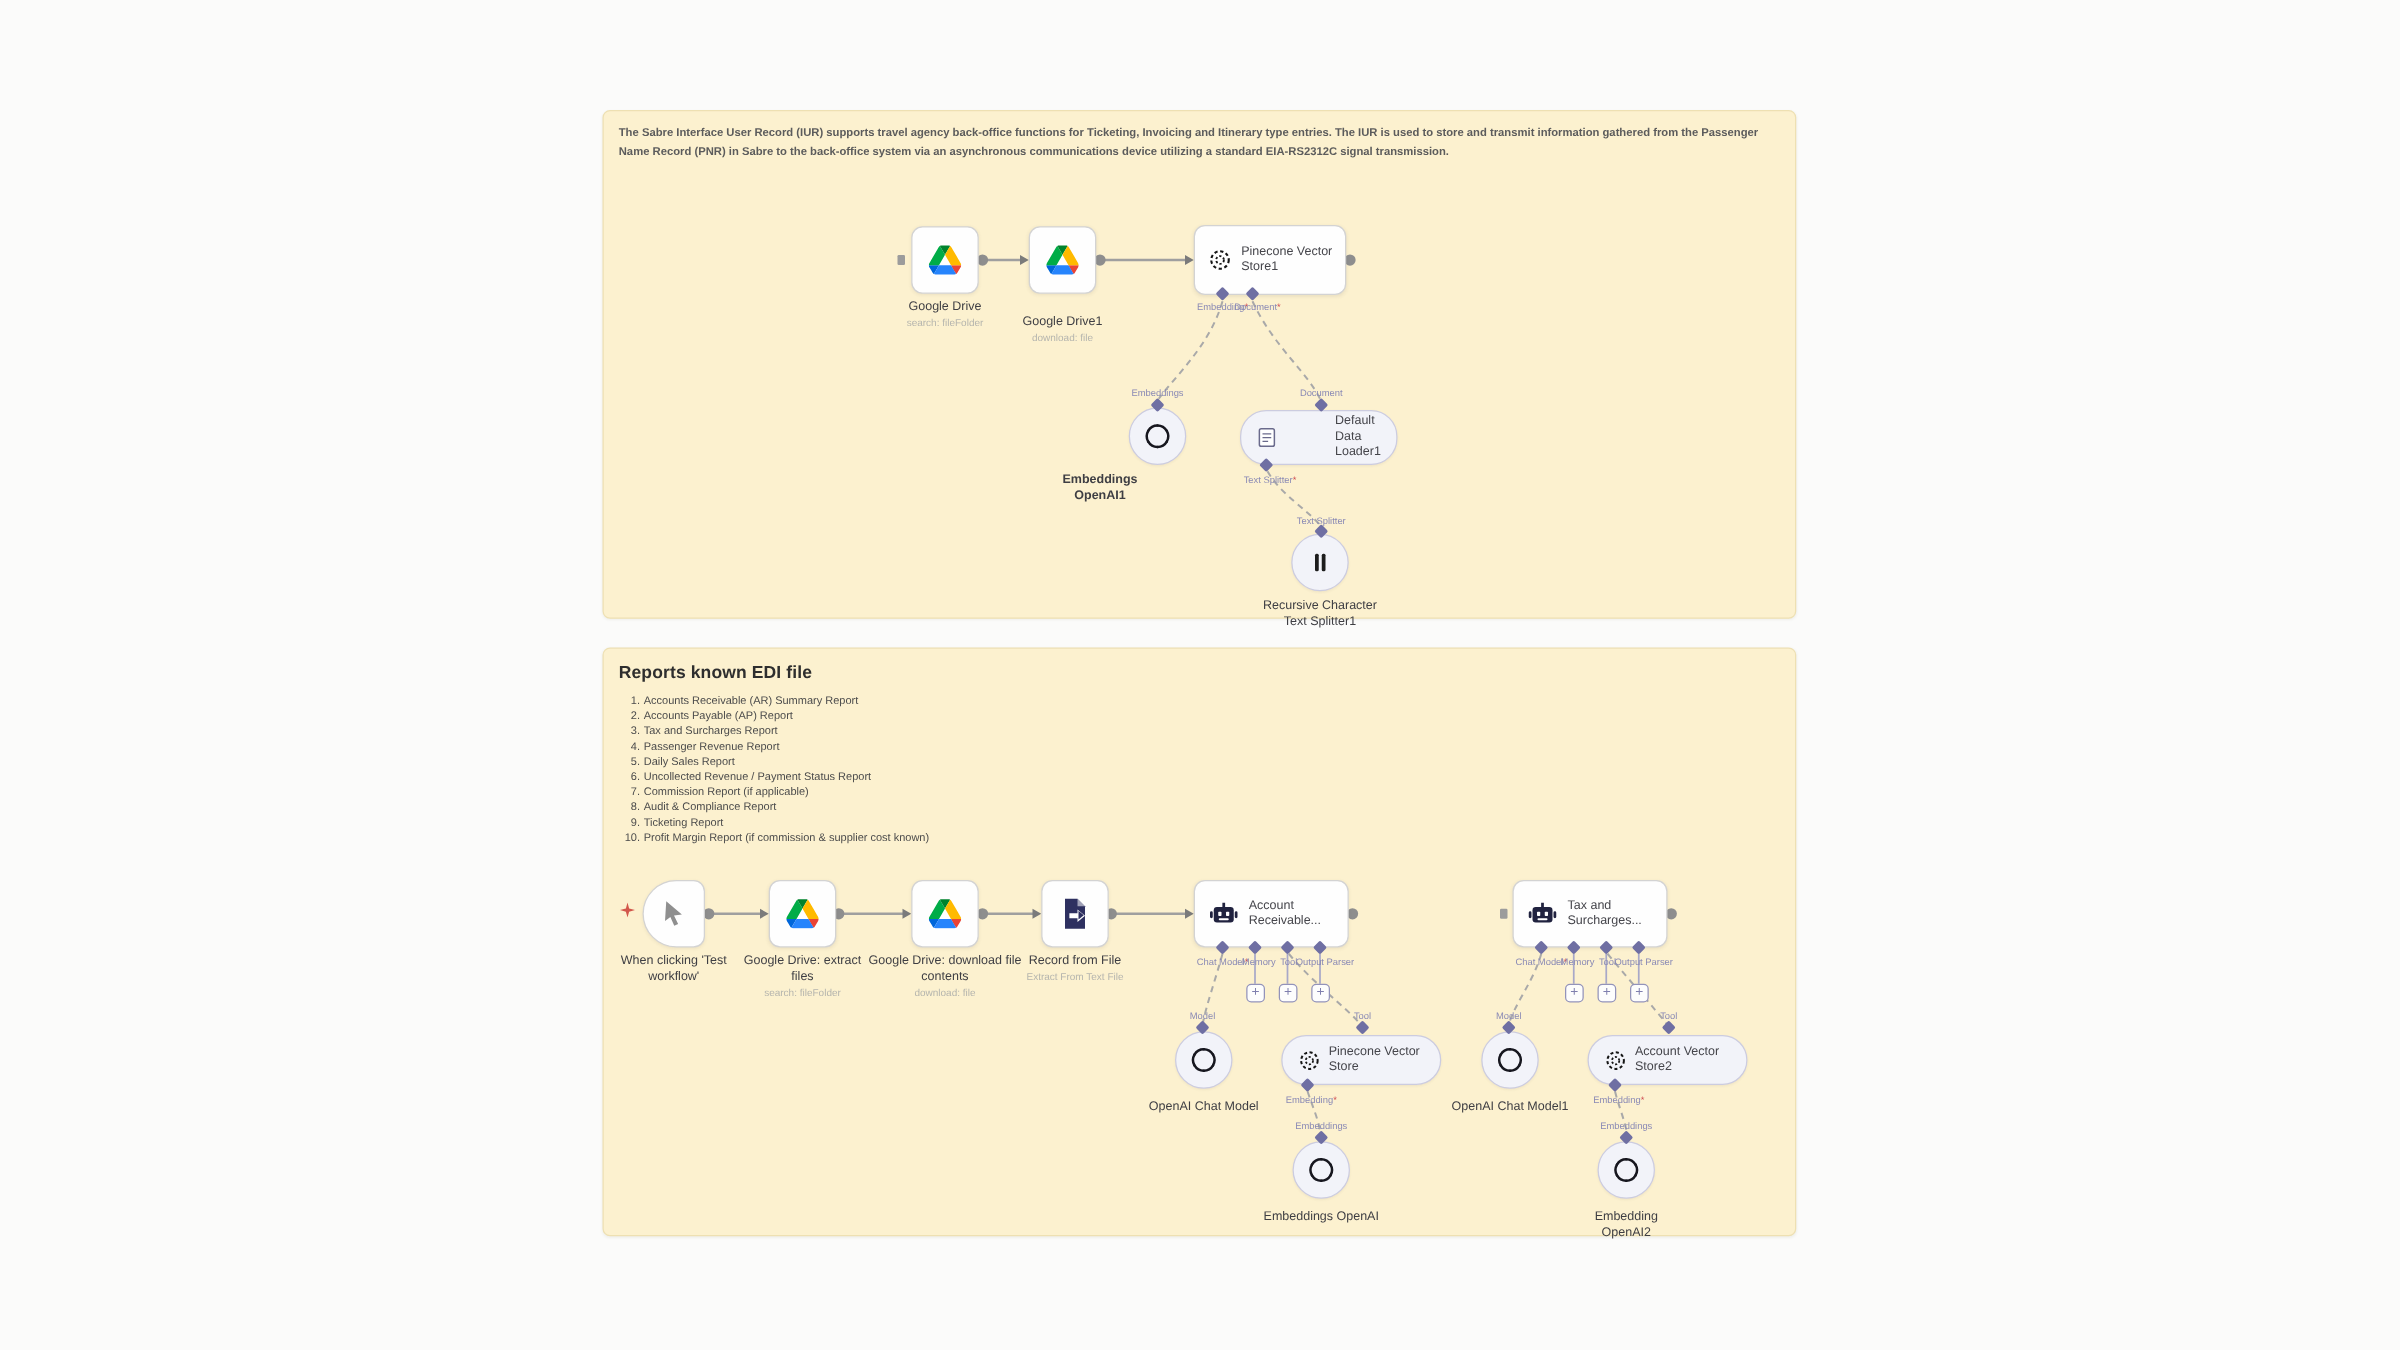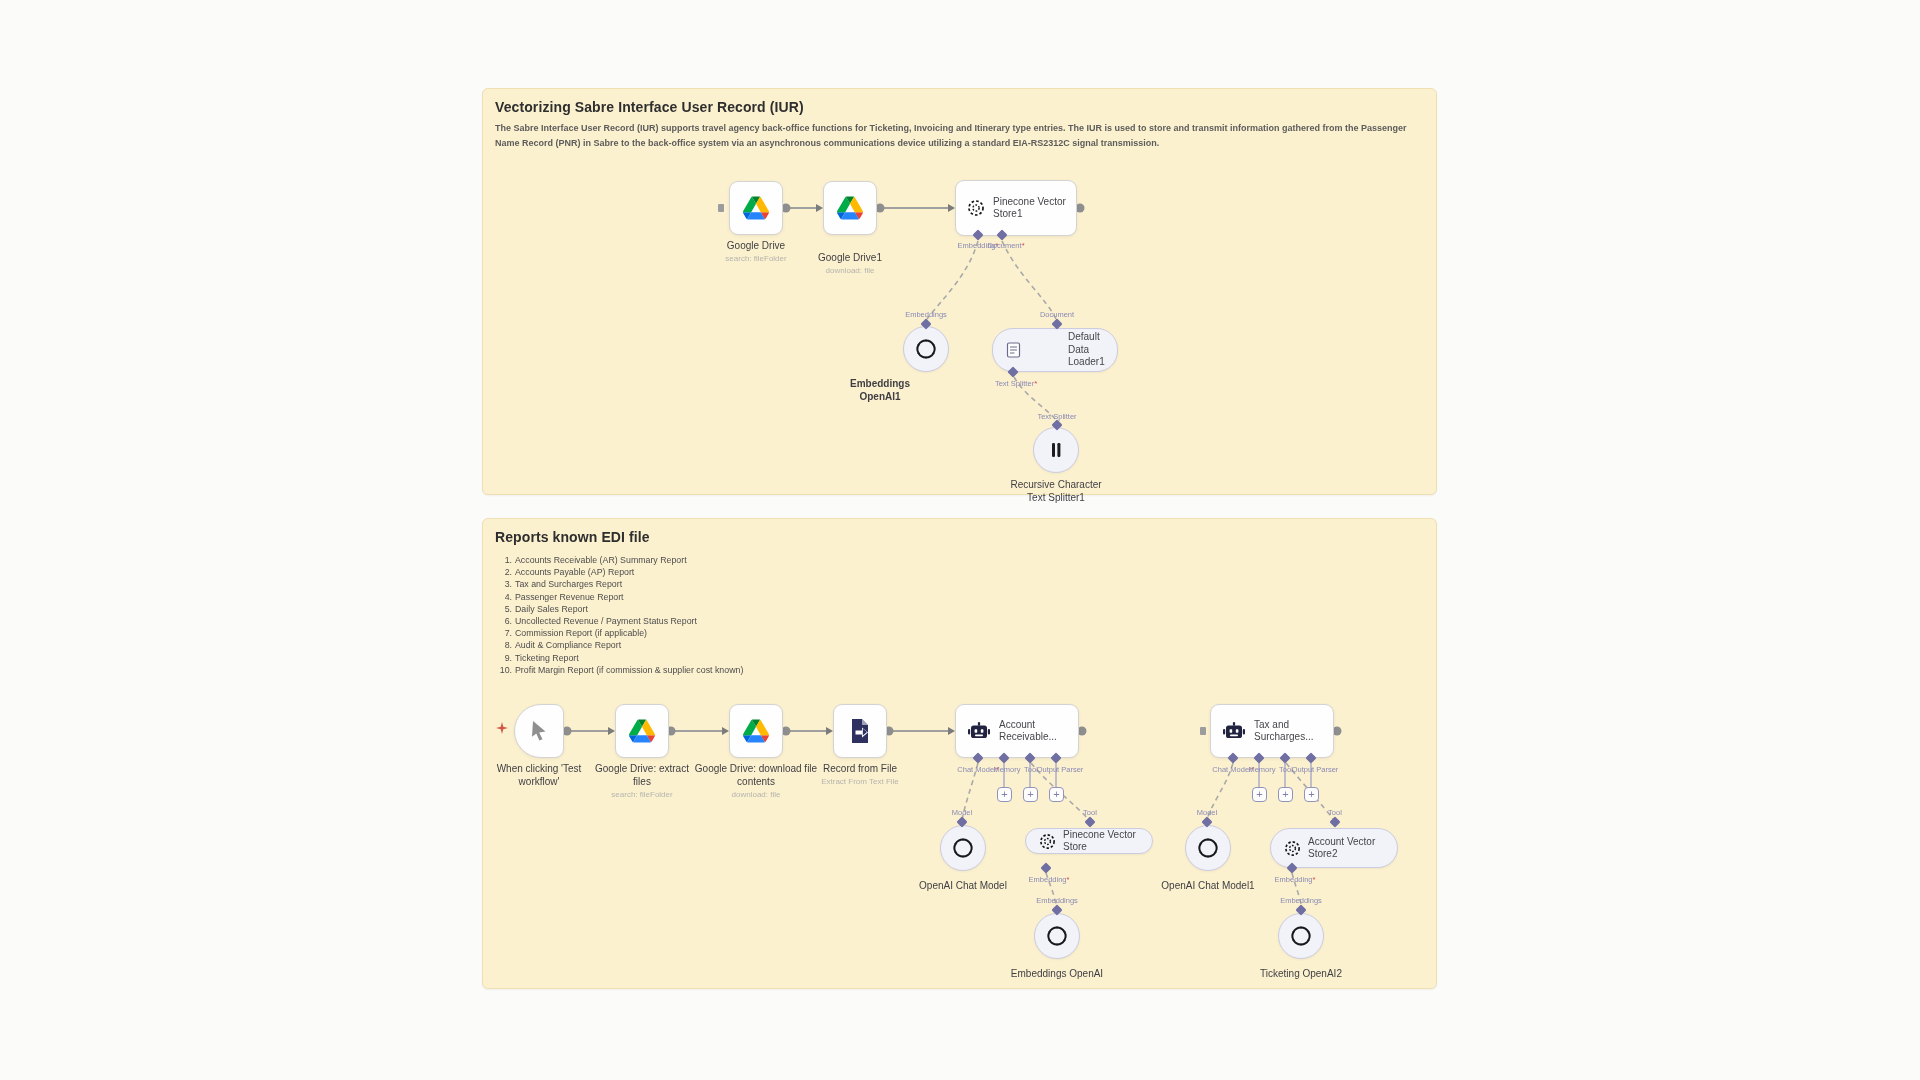--- a/index.html
+++ b/index.html
@@ -63,21 +63,20 @@
   }
   svg.conn{position:absolute;left:0;top:0;z-index:1;}
   .icon{display:inline-flex;align-items:center;justify-content:center;flex:none;}
 </style>
 </head>
 <body>
 
 <div class="canvas">
 
   <div class="sticky" style="left:482px;top:88px;width:955px;height:407px;">
-    <div class="sticky-title">Vectorizing Sabre Interface User Record (IUR)</div>
     <div class="sticky-body">The Sabre Interface User Record (IUR) supports travel agency back-office functions for Ticketing, Invoicing and Itinerary type entries. The IUR is used to store and transmit information gathered from the Passenger Name Record (PNR) in Sabre to the back-office system via an asynchronous communications device utilizing a standard EIA-RS2312C signal transmission.</div>
   </div>
 
   <div class="sticky" style="left:482px;top:518px;width:955px;height:471px;">
     <div class="sticky-title">Reports known EDI file</div>
     <div class="sticky-list">
       <div class="sticky-li">
           <span class="num">1.</span>
           <span>Accounts Receivable (AR) Summary Report</span>
         </div>
@@ -402,21 +401,21 @@
             <path d="M11 2.4 a8.6 8.6 0 0 1 7.4 4.3" transform="rotate(240 11 11)"></path>
             <path d="M11 2.4 a8.6 8.6 0 0 1 7.4 4.3" transform="rotate(300 11 11)"></path>
           </g>
         </svg>
     </span>
   </div>
   <div class="nlabel" style="left:963px;top:880px;width:130px;">OpenAI Chat Model</div>
 
   <div class="plabel" style="left:1090px;top:808px;">Tool</div>
   <div class="diamond" style="left:1086px;top:818px;"></div>
-  <div class="pill" style="left:1025px;top:828px;width:128px;height:26px;">
+  <div class="pill" style="left:1025px;top:828px;width:128px;height:40px;">
     <span class="icon">
       <svg width="17" height="17" viewBox="0 0 18 18">
           <circle cx="9" cy="9" r="7" fill="none" stroke="#151515" stroke-width="1.7" stroke-dasharray="2.6 2.1"></circle>
           <circle cx="9" cy="9" r="3.1" fill="none" stroke="#151515" stroke-width="1.5" stroke-dasharray="1.8 1.6"></circle>
         </svg>
     </span>
     <span class="ntext" style="width:82px;">Pinecone Vector Store</span>
   </div>
   <div class="diamond" style="left:1042px;top:864px;"></div>
   <div class="plabel" style="left:1049px;top:875px;"><span>Embedding</span><span class="star">*</span></div>
@@ -480,15 +479,15 @@
             <path d="M11 2.4 a8.6 8.6 0 0 1 7.4 4.3"></path>
             <path d="M11 2.4 a8.6 8.6 0 0 1 7.4 4.3" transform="rotate(60 11 11)"></path>
             <path d="M11 2.4 a8.6 8.6 0 0 1 7.4 4.3" transform="rotate(120 11 11)"></path>
             <path d="M11 2.4 a8.6 8.6 0 0 1 7.4 4.3" transform="rotate(180 11 11)"></path>
             <path d="M11 2.4 a8.6 8.6 0 0 1 7.4 4.3" transform="rotate(240 11 11)"></path>
             <path d="M11 2.4 a8.6 8.6 0 0 1 7.4 4.3" transform="rotate(300 11 11)"></path>
           </g>
         </svg>
     </span>
   </div>
-  <div class="nlabel" style="left:1301px;top:968px;width:84px;">Ticketing OpenAI2</div>
+  <div class="nlabel" style="left:1301px;top:968px;width:84px;">Embedding OpenAI2</div>
 
 </div>
 
 </body></html>

